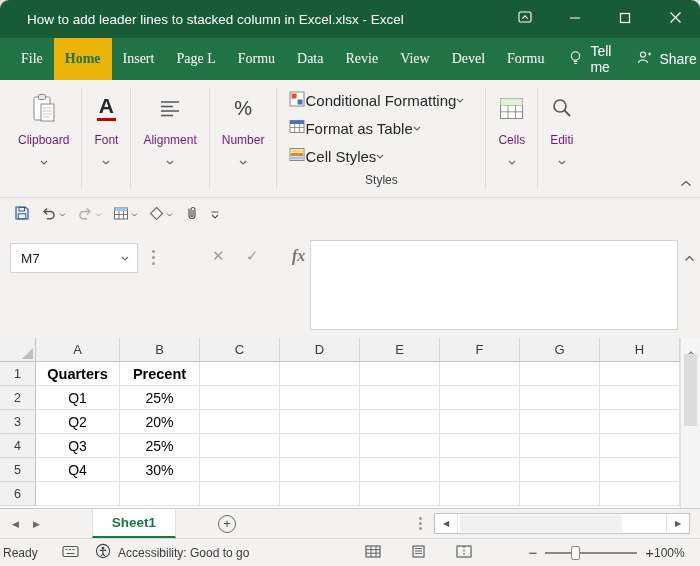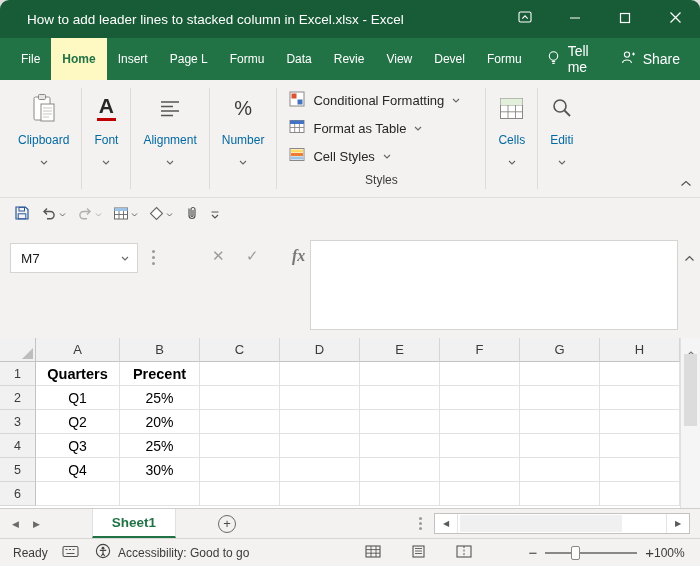--- a/index.html
+++ b/index.html
@@ -7,36 +7,36 @@
   body { font-family:"Liberation Sans", sans-serif; background:#dfdfdf; }
   .window { width:700px; height:566px; display:flex; flex-direction:column; background:#f3f2f1; border-radius:9px 9px 0 0; overflow:hidden; }
 
   
   .titlebar { flex:0 0 38px; background:#185c37; display:flex; align-items:center; color:#fff; }
   .titlebar .title { font-size:13.5px; padding-left:27px; flex:1; white-space:nowrap; overflow:hidden; }
   .win-btn { width:50px; height:38px; display:flex; align-items:center; justify-content:center; }
 
   
   .tabrow { flex:0 0 42px; background:#217346; display:flex; align-items:stretch; color:#fff; padding-left:10px; }
-  .rtab { padding:8px 11px; display:flex; align-items:center; font-size:12px; white-space:nowrap; }
-  .rtab.active { background:#fef9c3; color:#217346; font-weight:600; }
+  .rtab { padding:8px 11px; display:flex; align-items:center; font-size:14px; white-space:nowrap;font-family:Liberation Serif, serif; }
+  .rtab.active { background:#eab308; color:#217346; font-weight:600; }
   .tellme { display:flex; align-items:center; gap:7px; padding:0 13px; font-size:14px; }
   .share { margin-left:auto; display:flex; align-items:center; gap:7px; padding:0 20px 0 12px; font-size:14px; }
 
   
   .ribbon { flex:0 0 118px; background:#f3f2f1; display:flex; position:relative; padding-left:6px; border-bottom:1px solid #e1dfdd; }
   .rgroup { display:flex; flex-direction:column; align-items:center; padding:10px 12px 0; }
   .bigicon { height:36px; display:flex; align-items:center; justify-content:center; }
-  .glabel { font-size:12px; color:#0369a1; margin-top:7px; white-space:nowrap; }
+  .glabel { font-size:12px; color:#701a75; margin-top:7px; white-space:nowrap; }
   .gcaret { margin-top:4px; }
   .gdivider { width:1px; background:#dddbd9; margin:8px 0; }
   .font-a { font-size:21px; font-weight:700; color:#262626; border-bottom:3px solid #c00000; line-height:1.05; padding:0 2px; }
   .num-pct { font-size:20px; color:#3b3b3b; border:0; }
   .styles-group { display:flex; flex-direction:column; padding:6px 12px 0; min-width:208px; }
-  .style-item { display:flex; align-items:center; gap:8px; font-size:13px; color:#262626; height:28px; white-space:nowrap; }
+  .style-item { display:flex; align-items:center; gap:0; font-size:15px; color:#262626; height:28px; white-space:nowrap; }
   .styles-label { text-align:center; font-size:12px; color:#3b3b3b; margin-top:3px; }
   .ribbon-collapse { position:absolute; right:8px; bottom:6px; }
 
   
   .qat { flex:0 0 34px; background:#f3f2f1; display:flex; align-items:center; padding-left:10px; gap:3px; }
   .qbtn { display:flex; align-items:center; gap:2px; padding:3px 4px; }
 
   
   .formularow { flex:0 0 106px; background:#f3f2f1; position:relative; }
   .namebox { position:absolute; left:10px; top:11px; width:128px; height:30px; background:#fff; border:1px solid #d6d4d2; display:flex; align-items:center; }
@@ -73,21 +73,21 @@
   .sheettab.active { background:#fff; color:#217346; font-weight:700; border-bottom:2px solid #217346; border-left:1px solid #e0e0e0; border-right:1px solid #e0e0e0; }
   .addsheet { width:18px; height:18px; border:1px solid #6a6a6a; border-radius:50%; display:flex; align-items:center; justify-content:center; margin-left:42px; color:#4a4a4a; font-size:13px; line-height:1; }
   .sheet-drag { margin-left:auto; width:3px; height:3px; background:#9a9a9a; border-radius:50%; box-shadow:0 5px 0 #9a9a9a, 0 -5px 0 #9a9a9a; margin-right:12px; }
   .hscroll { width:256px; height:21px; background:#fff; border:1px solid #c4c2c0; display:flex; align-items:stretch; margin-right:10px; }
   .hs-btn { width:22px; display:flex; align-items:center; justify-content:center; color:#5a5a5a; font-size:8px; }
   .hs-track { flex:1; position:relative; border-left:1px solid #e4e4e4; border-right:1px solid #e4e4e4; }
   .hs-thumb { position:absolute; top:1px; bottom:1px; left:2px; width:78%; background:#f0f0f0; }
 
   
   .statusbar { flex:0 0 28px; background:#f3f2f1; border-top:1px solid #d8d6d4; display:flex; align-items:center; font-size:12px; color:#3b3b3b; }
-  .sb-ready { padding-left:13px; width:62px; }
+  .sb-ready { padding-left:3px; width:62px; }
   .sb-acc { display:flex; align-items:center; gap:7px; margin-left:16px; }
   .sb-views { display:flex; align-items:center; gap:30px; margin-left:auto; }
   .sb-zoomout { margin-left:56px; font-size:15px; color:#3b3b3b; }
   .sb-slider { width:92px; height:14px; position:relative; margin:0 8px; }
   .sb-slider .track { position:absolute; left:0; right:0; top:6px; height:2px; background:#8a8886; }
   .sb-slider .thumb { position:absolute; left:28%; top:0; width:9px; height:14px; background:#fdfdfd; border:1px solid #8a8886; border-radius:2px; }
   .sb-zoomin { font-size:15px; color:#3b3b3b; }
   .sb-zoom { width:46px; text-align:right; padding-right:20px; }
 </style>
 </head>

